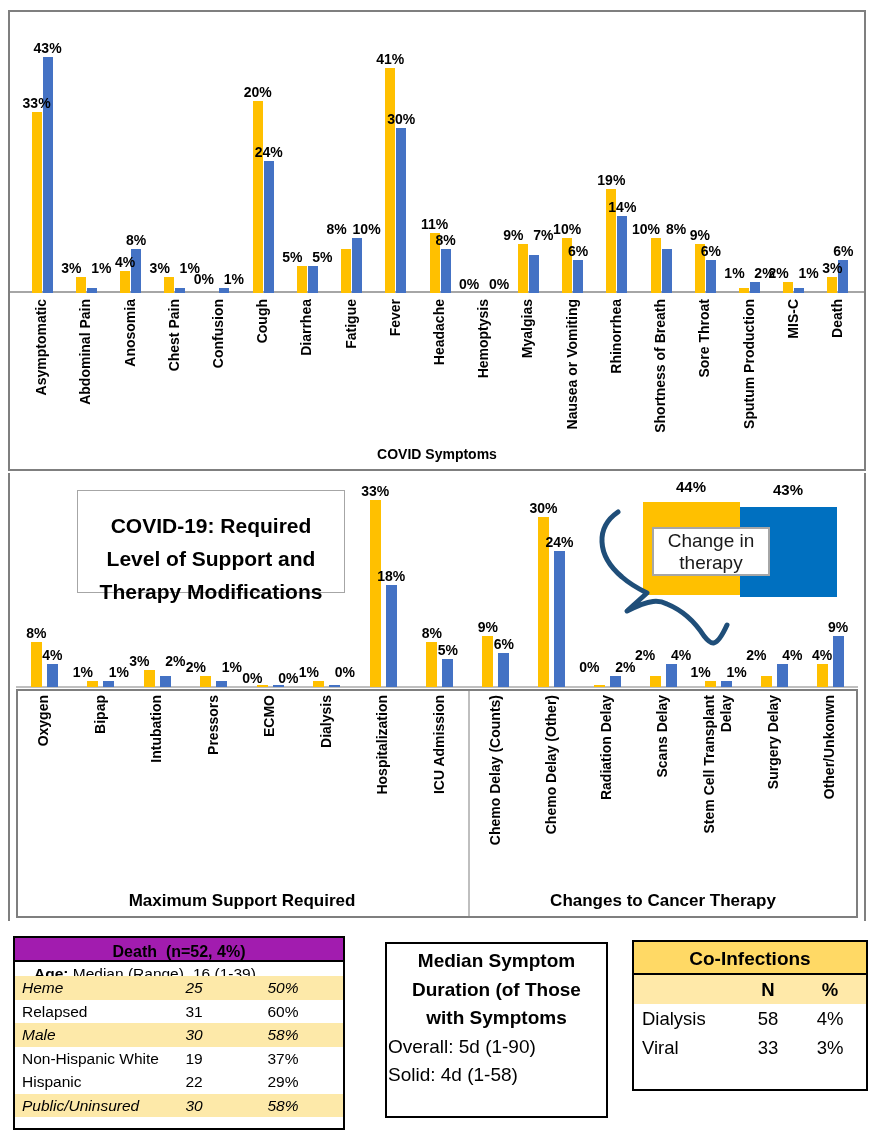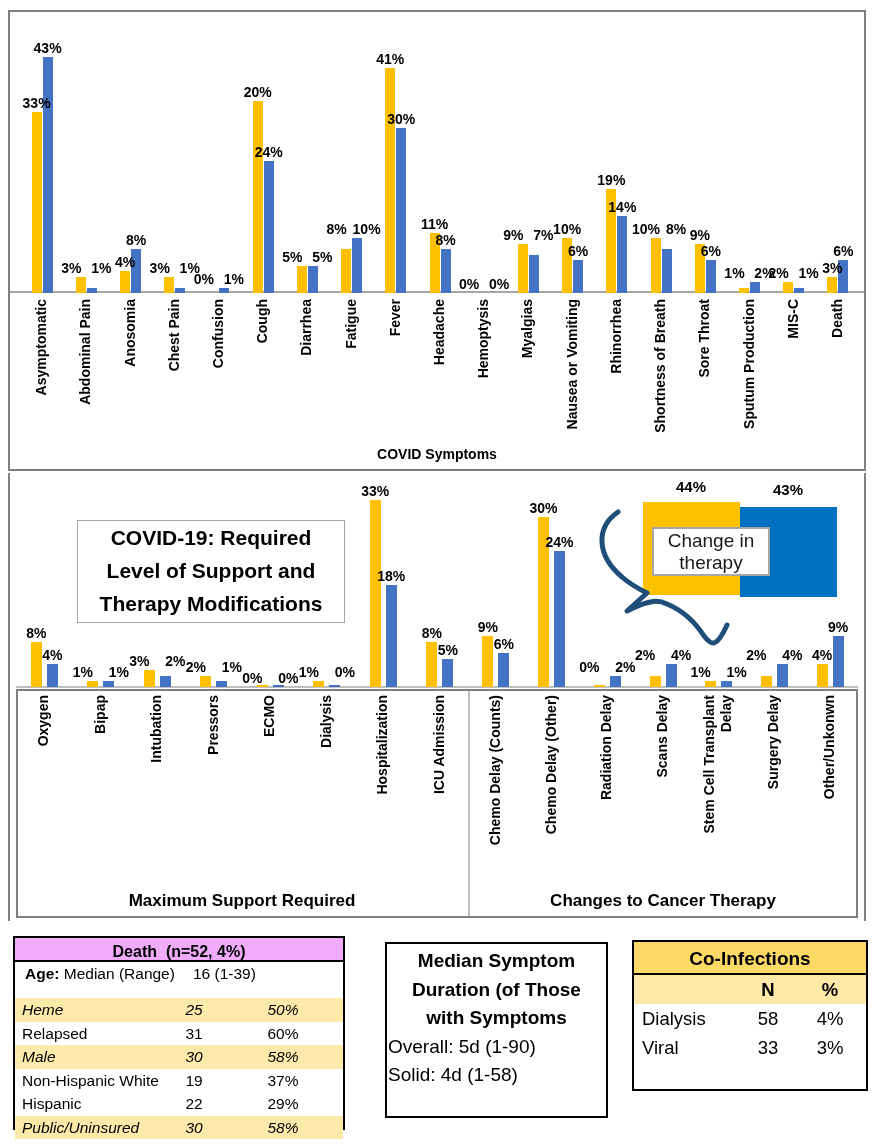--- a/index.html
+++ b/index.html
@@ -11,34 +11,34 @@
   .axisline{position:absolute;background:#a6a6a6;}
   .bar{position:absolute;}
   .vlabel{position:absolute;font-weight:bold;font-size:14px;white-space:nowrap;transform:translateX(-50%);}
   .catlab{position:absolute;font-weight:bold;font-size:14px;line-height:17px;text-align:right;transform:rotate(-90deg);}
   .grouplab{position:absolute;font-weight:bold;font-size:17px;text-align:center;}
   .xaxistitle{position:absolute;font-weight:bold;font-size:14px;text-align:center;}
   
   #chart2-labelbox{position:absolute;left:16px;top:689px;width:842px;height:229px;border:2px solid #7f7f7f;box-sizing:border-box;}
   #chart2-divider{position:absolute;left:468px;top:691px;width:2px;height:225px;background:#bfbfbf;}
   #chart2-titlebox{position:absolute;left:77px;top:490px;width:268px;height:103px;border:1px solid #a6a6a6;
-                   box-sizing:border-box;text-align:center;font-weight:bold;font-size:21px;line-height:33px;padding-top:0;background:#fff;margin-top:30px;}
+                   box-sizing:border-box;text-align:center;font-weight:bold;font-size:21px;line-height:33px;padding-top:18px;background:#fff;}
   .block{position:absolute;}
   #change-box{position:absolute;left:652px;top:527px;width:118px;height:49px;background:#fff;border:2px solid #a6a6a6;
               box-sizing:border-box;text-align:center;font-size:19px;line-height:22px;padding-top:1px;color:#1a1a1a;}
   
   .blacktable{position:absolute;border:2px solid #000;box-sizing:border-box;background:#fff;}
   #death-table{left:13px;top:936px;width:332px;height:194px;font-size:15.5px;}
-  #death-title{height:24px;line-height:27px;background:#f0abfc;border-bottom:2px solid #000;box-sizing:border-box;
+  #death-title{height:24px;line-height:27px;background:#a21caf;border-bottom:2px solid #000;box-sizing:border-box;
                text-align:center;font-weight:bold;font-size:16px;white-space:pre;}
   .drow{position:relative;height:23.5px;line-height:23.5px;display:grid;grid-template-columns:150px 58px 120px;}
   .drow .lbl{padding-left:7px;white-space:nowrap;}
   .drow .n,.drow .p{text-align:center;}
   .drow.shaded{background:#fde9a9;font-style:italic;}
-  #age-row{height:36px;line-height:24px;padding-left:10px;position:relative;}
+  #age-row{height:14px;line-height:24px;padding-left:19px;position:relative;}
   #age-row .b{font-weight:bold;}
   #age-row .ageval{position:absolute;left:178px;top:0;}
   #duration-box{left:385px;top:942px;width:223px;height:176px;font-size:19px;line-height:28.5px;padding-top:3px;}
   #duration-box .t{font-weight:bold;text-align:center;}
   #duration-box .l{padding-left:1px;white-space:pre;}
   #coinf-table{left:632px;top:940px;width:236px;height:151px;font-size:18.5px;}
   #coinf-title{height:33px;line-height:33px;background:#ffd965;border-bottom:2px solid #000;box-sizing:border-box;
                text-align:center;font-weight:bold;font-size:19px;}
   .crow{height:29px;line-height:29px;display:grid;grid-template-columns:104px 60px 64px;}
   .crow .lbl{padding-left:8px;}

